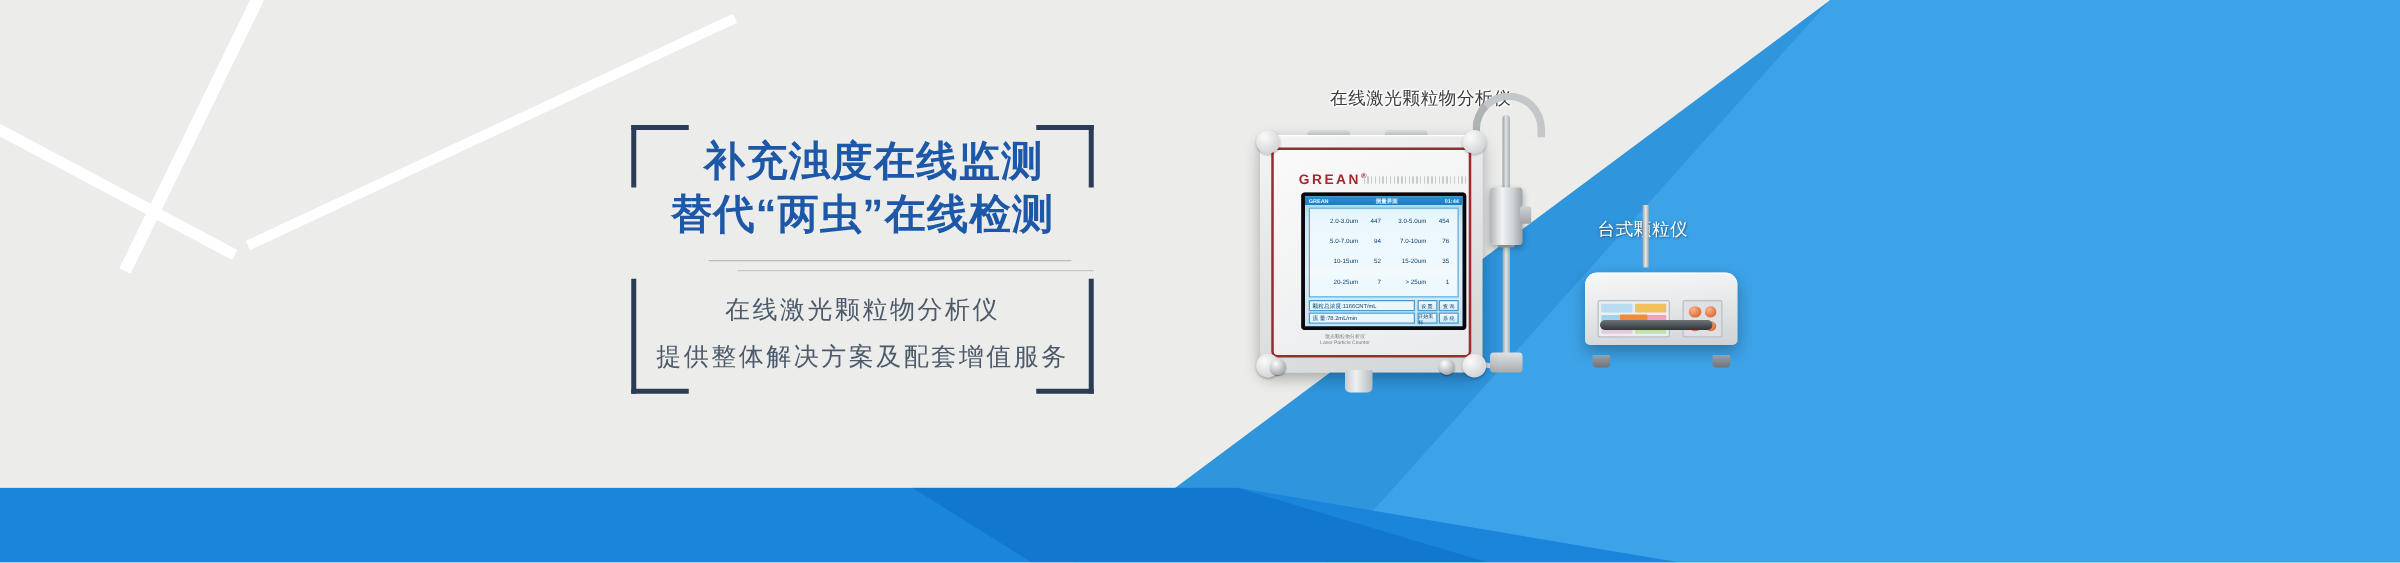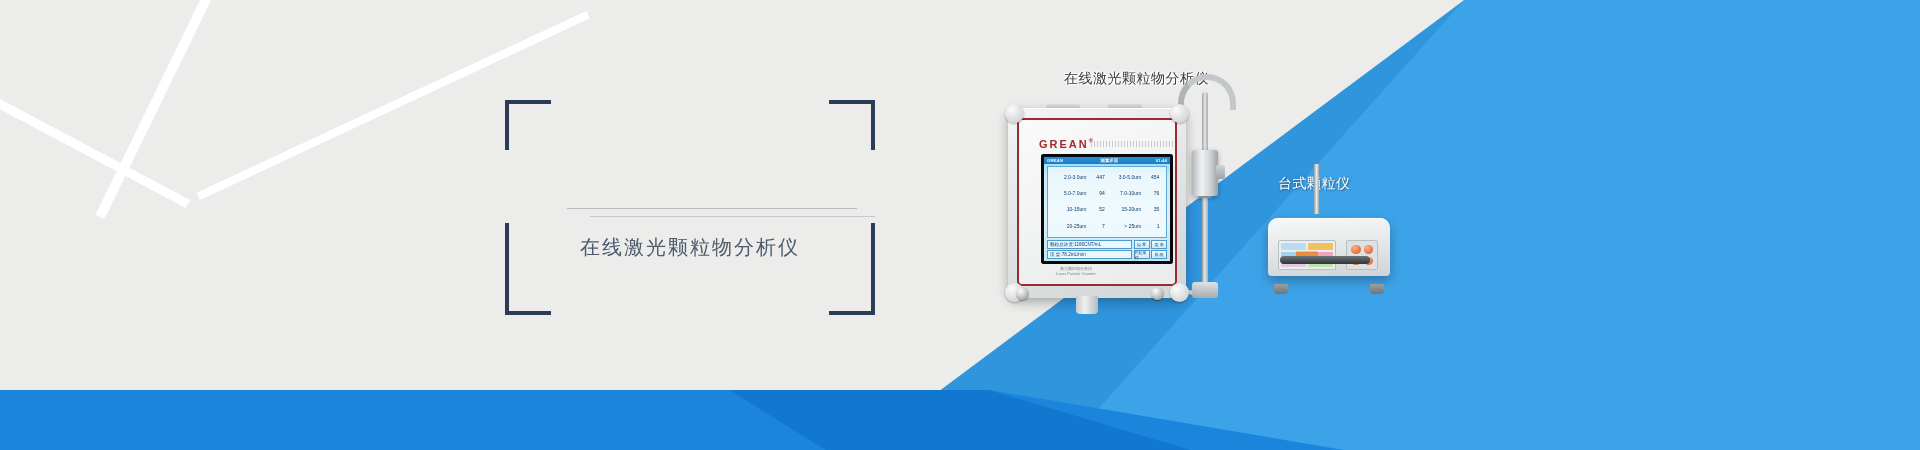--- a/index.html
+++ b/index.html
@@ -364,25 +364,30 @@
   <div class="streak streak-c"></div>
   <div class="bg-bottom-bar"></div>
   <div class="bg-bottom-bar2"></div>
 
   <div class="text-panel">
     <div class="bracket-tl"></div>
     <div class="bracket-tr"></div>
     <div class="bracket-bl"></div>
     <div class="bracket-br"></div>
 
+    <div class="headline">
+      <span class="ln1">补充浊度在线监测</span>
+      <span class="ln2">替代“两虫”在线检测</span>
+    </div>
 
     <div class="divider"></div>
     <div class="divider2"></div>
 
     <div class="subline sub1">在线激光颗粒物分析仪</div>
+    <div class="subline sub2">提供整体解决方案及配套增值服务</div>
   </div>
 
   <div class="dev-label lbl-online">在线激光颗粒物分析仪</div>
   <div class="dev-label lbl-bench">台式颗粒仪</div>
 
   <div class="tube-arc"></div>
   <div class="tube tube-v1"></div>
   <div class="tube tube-v2"></div>
   <div class="fitting fit-1"></div>
   <div class="fitting fit-2"></div>

